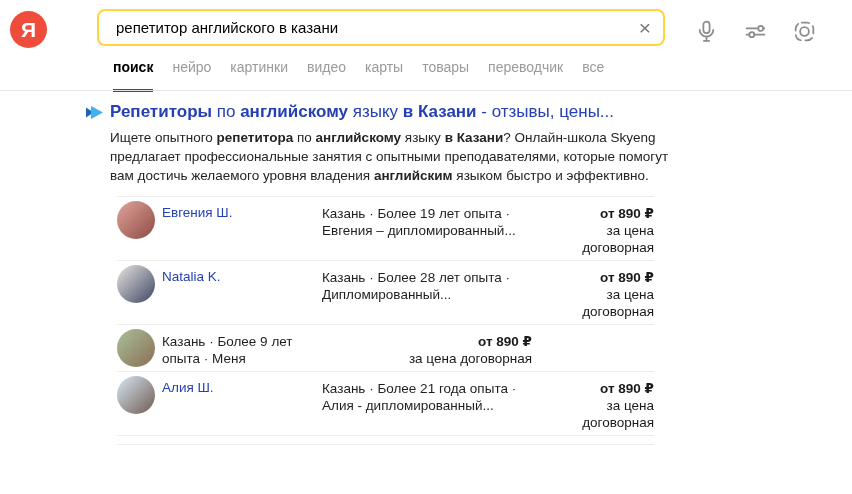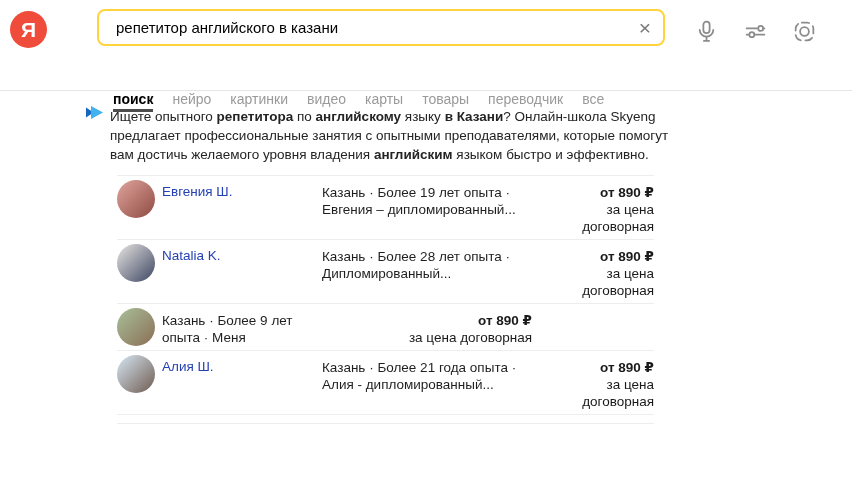--- a/index.html
+++ b/index.html
@@ -28,21 +28,21 @@
     user-select:none;
   }
   .hdr-icon{position:absolute;top:19px;width:25px;height:25px;cursor:pointer;}
   .hdr-icon svg{display:block;}
   #mic{left:694px;} #sliders{left:743px;} #lens{left:792px;}
   
   .tabs{
     position:absolute;left:113px;top:59px;display:flex;gap:19px;
     font-size:14px;color:#9a9a9a;height:30px;align-items:flex-start;
   }
-  .tab{cursor:pointer;padding-bottom:2px;margin-top:32px;}
+  .tab{cursor:pointer;padding-bottom:14px;}
   .tab.active{color:#000;font-weight:bold;border-bottom:3px solid #4d4d4d;}
   .top-divider{position:absolute;left:0;top:90px;width:852px;height:1px;background:#e5e5e5;}
   
   .result{position:absolute;left:110px;top:101px;width:565px;}
   .ff-icon{position:absolute;left:-24px;top:4px;width:17px;height:13px;}
   .title{font-size:17px;line-height:21px;color:#2440b3;cursor:pointer;}
   .title b{font-weight:bold;}
   .url-line{margin-top:3px;font-size:13.5px;line-height:17px;}
   .url-domain{color:#2e8a2e;font-weight:bold;}
   .url-sep{color:#9a9a9a;padding:0 3px;}
@@ -112,20 +112,21 @@
 <div class="top-divider"></div>
 
 <div class="result">
   <div class="ff-icon">
     <svg width="17" height="13" viewBox="0 0 17 13">
       <polygon points="0,1.5 7.5,6.5 0,11.5" fill="#1766c2"></polygon>
       <polygon points="5,0 17,6.5 5,13" fill="#44b1ef"></polygon>
     </svg>
   </div>
 
+  <div class="title"><b>Репетиторы</b><span> по </span><b>английскому</b><span> языку </span><b>в Казани</b><span> - отзывы, цены...</span></div>
 
 
   <div class="description"><span>Ищете опытного </span><b>репетитора</b><span> по </span><b>английскому</b><span> языку </span><b>в Казани</b><span>? Онлайн-школа Skyeng предлагает профессиональные занятия с опытными преподавателями, которые помогут вам достичь желаемого уровня владения </span><b>английским</b><span> языком быстро и эффективно.</span></div>
 
   <div class="tutor-list">
   <div class="tutor-row">
     <div class="avatar" style="background: linear-gradient(135deg, rgb(224, 165, 157), rgb(142, 74, 66));"></div>
     <div class="tutor-name">Евгения Ш.</div>
     <div class="tutor-details">
       <div>Казань · Более 19 лет опыта ·</div>

